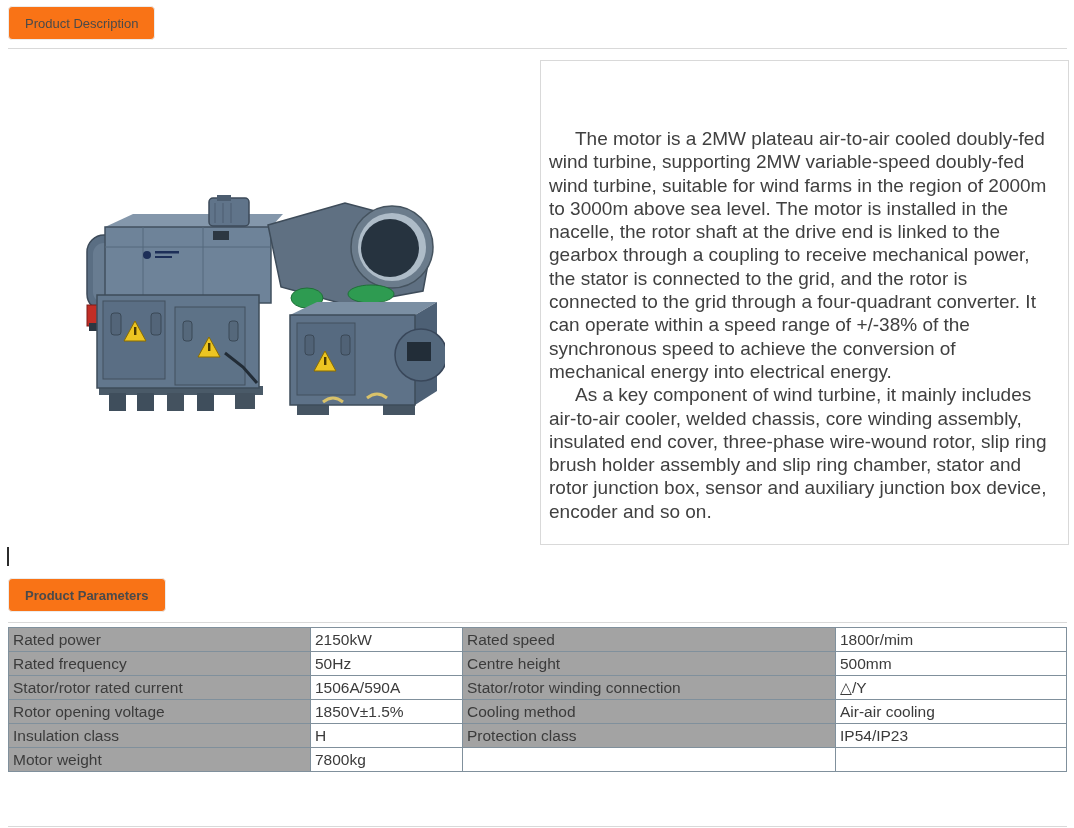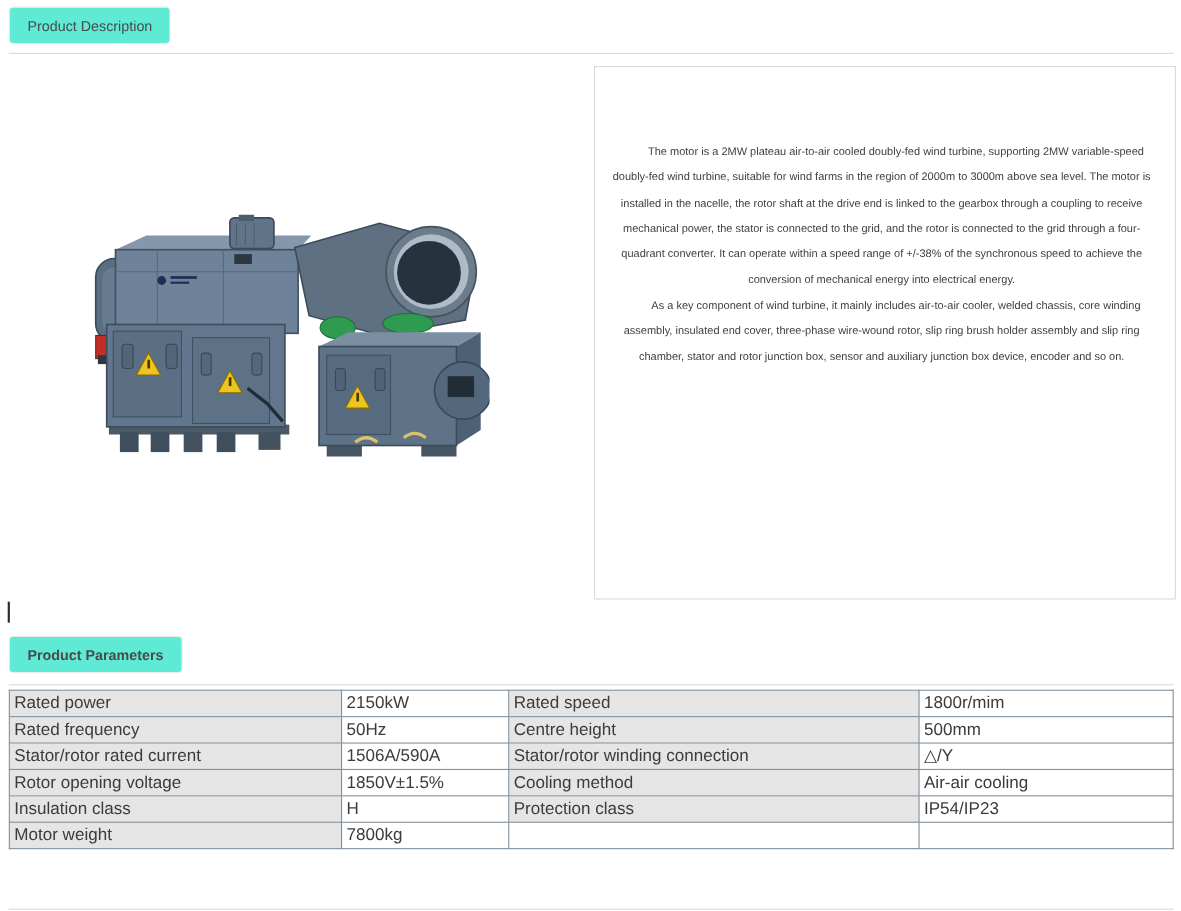--- a/index.html
+++ b/index.html
@@ -2,56 +2,56 @@
 <html><head>
 <meta charset="utf-8">
 <style>
   html,body{margin:0;padding:0;}
   body{
     width:1074px;height:828px;position:relative;background:#ffffff;
     font-family:"Liberation Sans", sans-serif;overflow:hidden;
   }
   .tab{
     position:absolute;left:8px;height:34px;line-height:34px;
-    background:#5eead4;border:1px solid #ececec;border-radius:4px;
+    background:#f97316;border:1px solid #ececec;border-radius:4px;
     padding:0 16px;font-size:13px;color:#4a4a4a;cursor:pointer;
     box-sizing:border-box;white-space:nowrap;
   }
   #tab-description{top:6px;}
   #tab-parameters{top:578px;font-weight:bold;}
   .divider{
     position:absolute;left:8px;width:1059px;height:1px;background:#d9d9d9;
   }
   #divider-top{top:48px;}
   #divider-mid{top:622px;}
   #divider-bottom{top:826px;}
   #product-photo{
     position:absolute;left:85px;top:195px;width:360px;height:225px;
   }
   #desc-box{
     position:absolute;left:540px;top:60px;width:529px;height:485px;
     border:1px solid #d9d9d9;box-sizing:border-box;
     padding:66px 14px 0 8px;
   }
   #desc-box p{
-    margin:0;font-size:10px;line-height:23.3px;color:#404040;
-    text-indent:26px;text-align:center;
+    margin:0;font-size:19px;line-height:23.3px;color:#404040;
+    text-indent:26px;text-align:left;
   }
   #cursor-mark{
     position:absolute;left:7px;top:547px;width:2px;height:19px;background:#2c2c2c;
   }
   #params-table{
     position:absolute;left:8px;top:627px;width:1058px;
     border-collapse:collapse;table-layout:fixed;
   }
   #params-table td{
     border:1px solid #80909c;height:23px;font-size:15.5px;color:#3b3b3b;
     padding:0 2px 0 4px;overflow:hidden;white-space:nowrap;vertical-align:middle;
   }
-  #params-table td.lbl{background:#e5e5e5;}
+  #params-table td.lbl{background:#a3a3a3;}
   #params-table td.lbl.blank{background:#ffffff;}
 </style>
 </head>
 <body>
 
 <div class="tab" id="tab-description">
   <span>Product Description</span>
 </div>
 
 <div class="divider" id="divider-top"></div>

